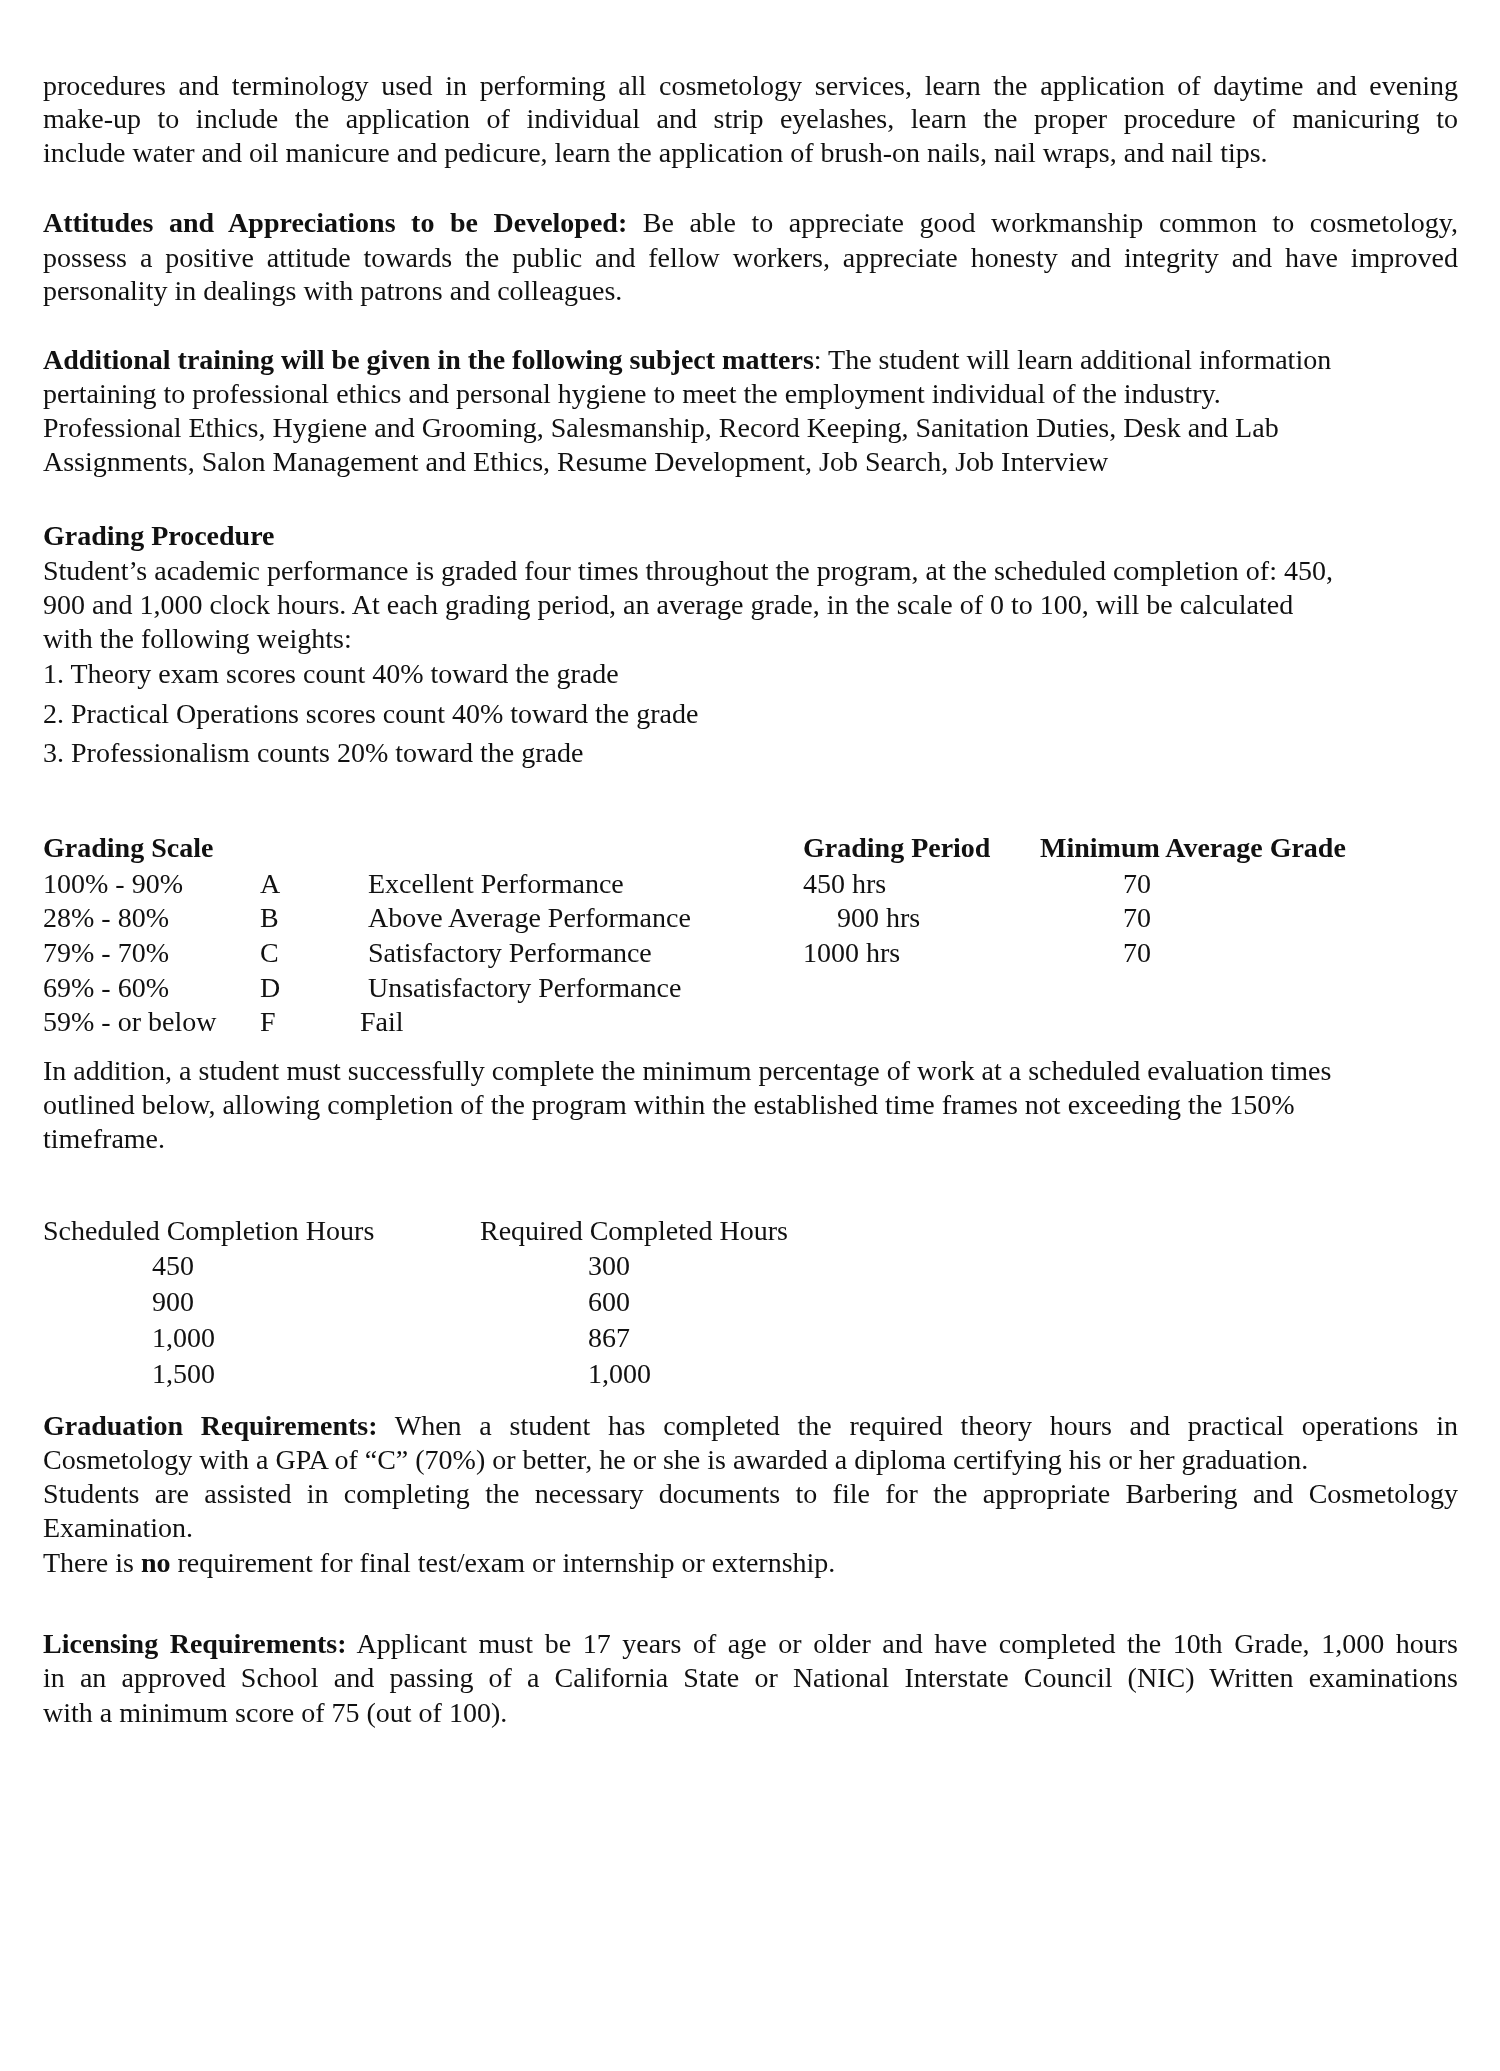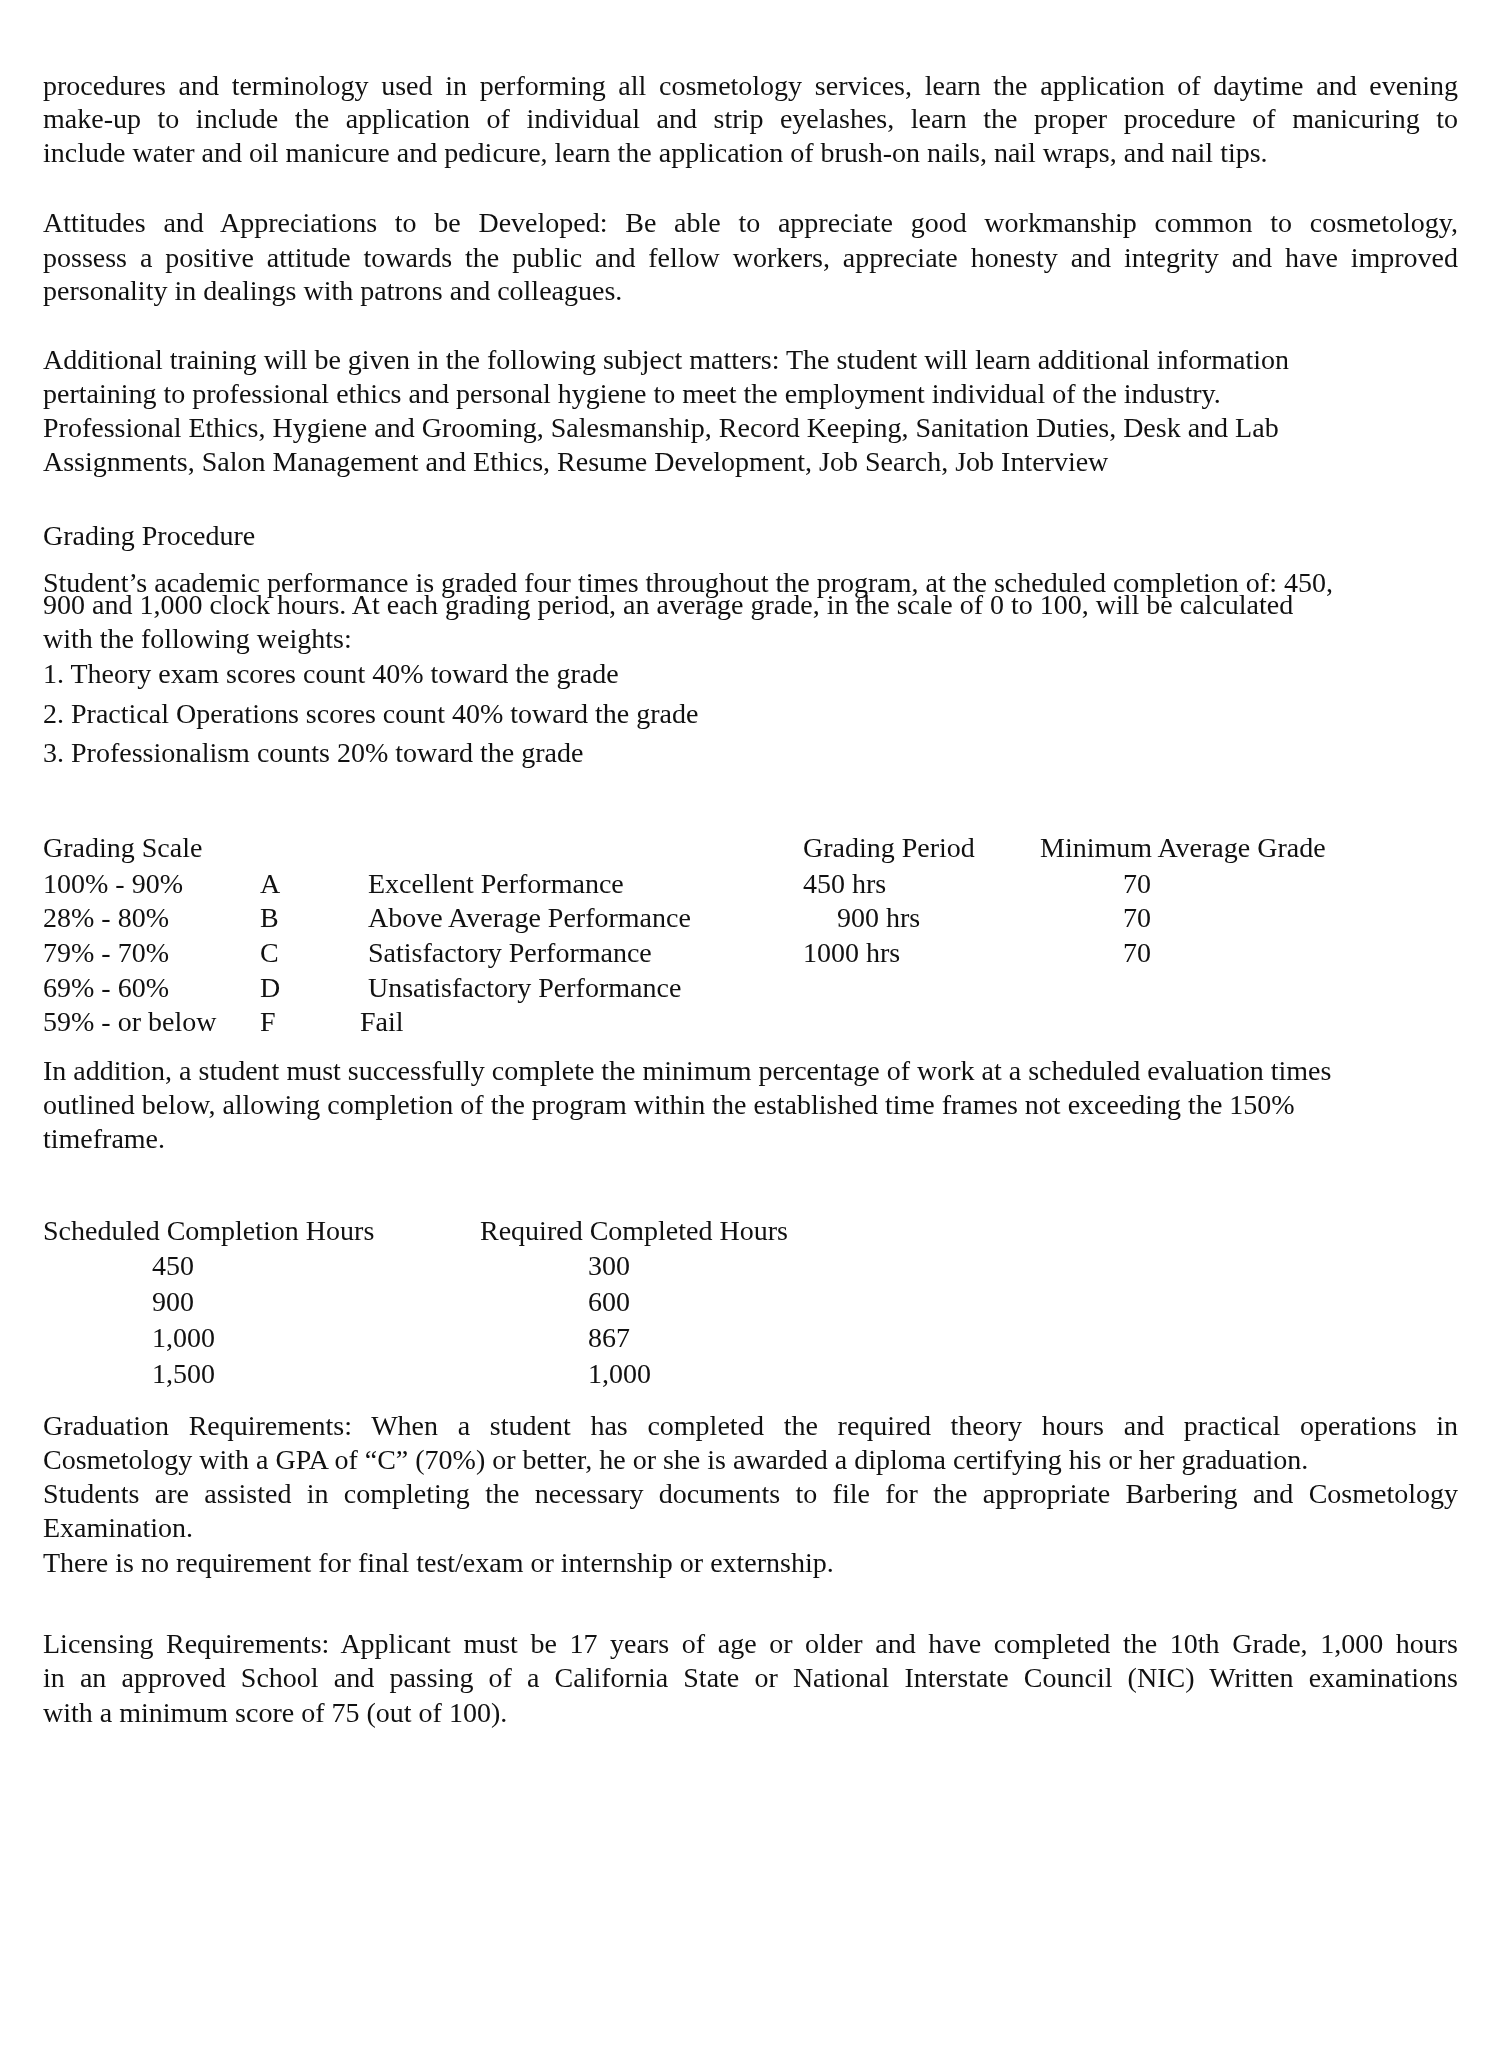--- a/index.html
+++ b/index.html
@@ -1,20 +1,20 @@
 <!DOCTYPE html>
 <html><head>
 <meta charset="utf-8">
 <style>
   html, body { margin: 0; padding: 0; background: #ffffff; }
   body { width: 1500px; height: 2071px; position: relative; overflow: hidden;
          font-family: "Liberation Serif", "DejaVu Serif", serif; color: #111; font-size: 28px; }
   .ln { position: absolute; left: 43px; white-space: nowrap; line-height: 34px; height: 34px; text-align: right; }
   .jl { width: 1415px; text-align: justify; text-align-last: justify; white-space: normal; overflow: hidden; }
-  b { font-weight: normal; }
+  b { font-weight: bold; }
   .abs { position: absolute; white-space: nowrap; line-height: 34px; margin-top: 20px; }
 </style>
 </head>
 <body>
 
 <div>
 
   <section>
     <div class="ln jl" style="top:69px">procedures and terminology used in performing all cosmetology services, learn the application of daytime and evening</div>
     <div class="ln jl" style="top:102px">make-up to include the application of individual and strip eyelashes, learn the proper procedure of manicuring to</div>
@@ -29,21 +29,21 @@
 
   <section>
     <div class="ln" style="top:343px"><b>Additional training will be given in the following subject matters</b><span>: The student will learn additional information</span></div>
     <div class="ln" style="top:377px">pertaining to professional ethics and personal hygiene to meet the employment individual of the industry.</div>
     <div class="ln" style="top:411px">Professional Ethics, Hygiene and Grooming, Salesmanship, Record Keeping, Sanitation Duties, Desk and Lab</div>
     <div class="ln" style="top:445px">Assignments, Salon Management and Ethics, Resume Development, Job Search, Job Interview</div>
   </section>
 
   <section>
     <div class="ln" style="top:519px"><b>Grading Procedure</b></div>
-    <div class="ln" style="top:566px">Student’s academic performance is graded four times throughout the program, at the scheduled completion of: 450,</div>
+    <div class="ln" style="top:554px">Student’s academic performance is graded four times throughout the program, at the scheduled completion of: 450,</div>
     <div class="ln" style="top:588px">900 and 1,000 clock hours.  At each grading period, an average grade, in the scale of 0 to 100, will be calculated</div>
     <div class="ln" style="top:622px">with the following weights:</div>
     <div class="ln" style="top:657px">1. Theory exam scores count 40% toward the grade</div>
     <div class="ln" style="top:697px">2. Practical Operations scores count 40% toward the grade</div>
     <div class="ln" style="top:736px">3. Professionalism counts 20% toward the grade</div>
   </section>
 
   <section>
     <div class="abs" style="left:43px; top:811px"><b>Grading Scale</b></div>
 

